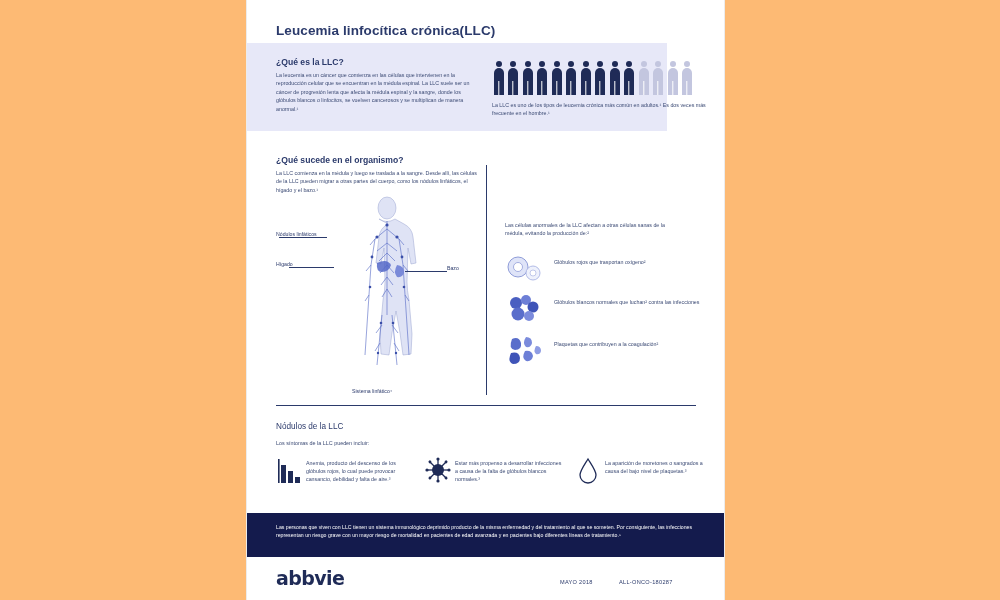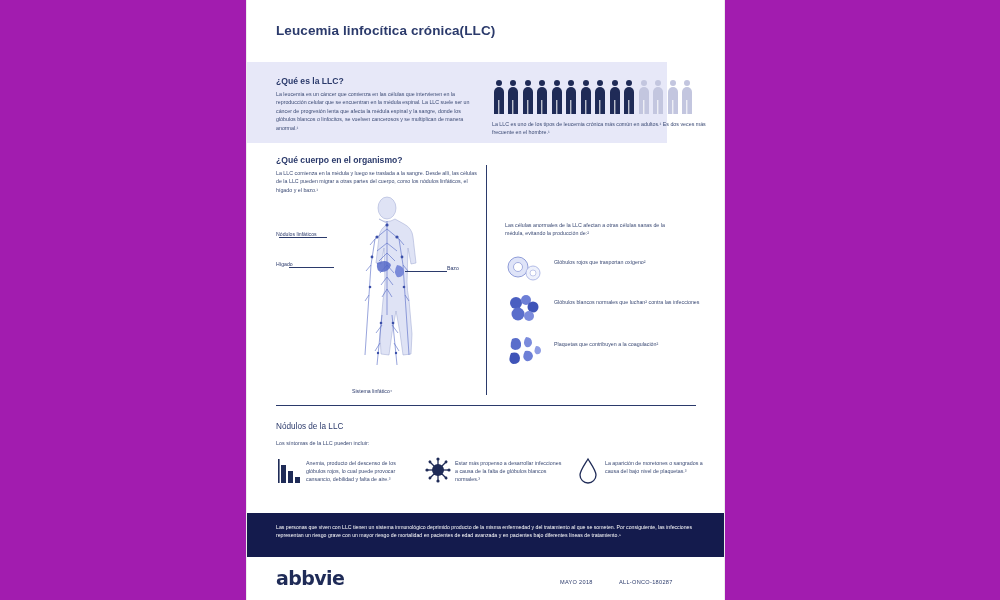--- a/index.html
+++ b/index.html
@@ -5,21 +5,21 @@
   * { box-sizing: border-box; }
   html, body {
     margin: 0; padding: 0;
     width: 1000px; height: 600px;
     background: #ffffff;
     font-family: "Liberation Sans", sans-serif;
   }
   #page {
     position: relative;
     width: 1000px; height: 600px;
-    background: #a21caf;
+    background: #fdba74;
     overflow: hidden;
   }
   
   #sheet {
     position: absolute;
     left: 247px; top: 0px;
     width: 477px; height: 600px;
     background: #ffffff;
     box-shadow: 0 0 0 1px #ececec;
     overflow: hidden;
@@ -30,21 +30,21 @@
     width: 477px; height: 55px;
     background: #ffffff;
   }
   .title {
     position: absolute; left: 29px; top: 23px;
     font-size: 13.5px; color: #2b3a6b; font-weight: 700;
     letter-spacing: 0.1px;
   }
   
   .sec1 {
-    position: absolute; left: 0; top: 62px;
+    position: absolute; left: 0; top: 43px;
     width: 420px; height: 88px;
     background: #e7e8f8;
   }
   .sec1 h2 {
     position: absolute; left: 29px; top: 14px; margin: 0;
     font-size: 8.6px; color: #2b3a6b; font-weight: 700;
   }
   .sec1 .body {
     position: absolute; left: 29px; top: 28px; width: 205px;
     font-size: 5.3px; line-height: 8.4px; color: #3b4a74;
@@ -240,21 +240,21 @@
         <div class="person light">
             <span class="head"></span>
             <span class="body-s"></span>
             <span class="leg"></span>
           </div>
       </div>
       <div class="people-caption">La LLC es uno de los tipos de leucemia crónica más común en adultos.¹ Es dos veces más frecuente en el hombre.¹</div>
     </div>
 
     <div class="sec2">
-      <h2>¿Qué cuerpo en el organismo?</h2>
+      <h2>¿Qué sucede en el organismo?</h2>
       <div class="intro">La LLC comienza en la médula y luego se traslada a la sangre. Desde allí, las células de la LLC pueden migrar a otras partes del cuerpo, como los nódulos linfáticos, el hígado y el bazo.¹</div>
       <div class="divider-v"></div>
 
       <div class="figure-wrap">
         <svg width="120" height="185" viewBox="0 0 120 185">
 
           <g fill="#dfe3f5" stroke="#9aa4d0" stroke-width="0.5">
             <ellipse cx="60" cy="13" rx="9" ry="11"></ellipse>
             <path d="M52 24 q8 5 16 0 l9 5 q8 4 9 13 l3 26 -5 1 -3 -16 -1 34 q0 8 2 18 l3 34 -1 20 -8 1 -3 -22 -4 -22 -4 22 -3 22 -8 -1 -1 -20 3 -34 q2 -10 2 -18 l-1 -34 -3 16 -5 -1 3 -26 q1 -9 9 -13 z"></path>
           </g>

